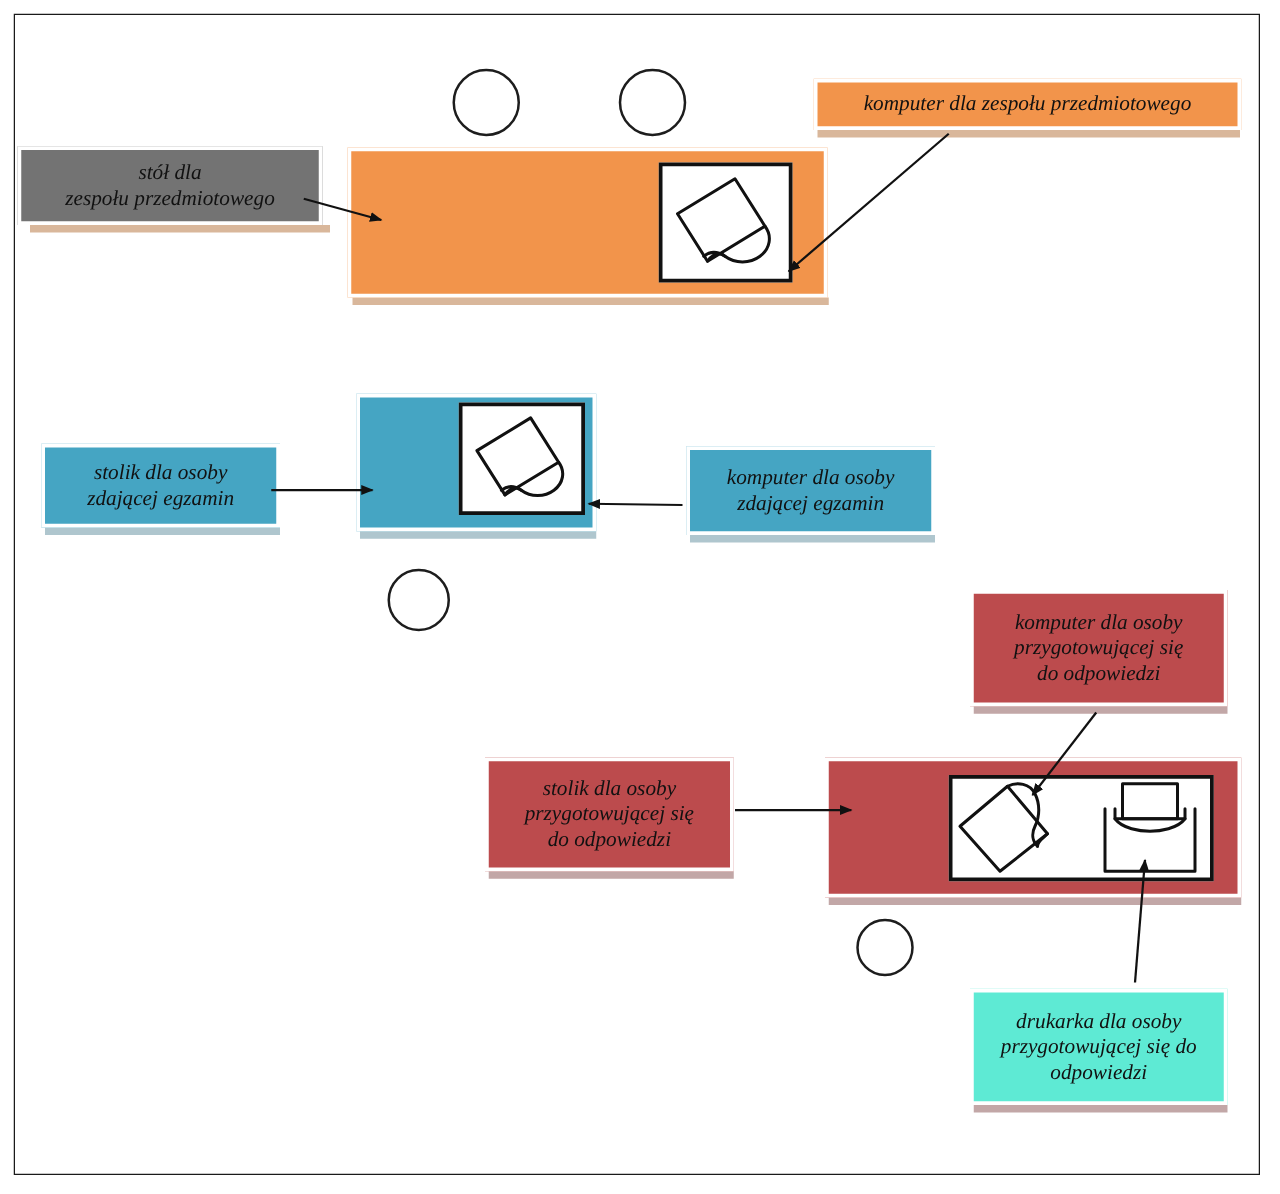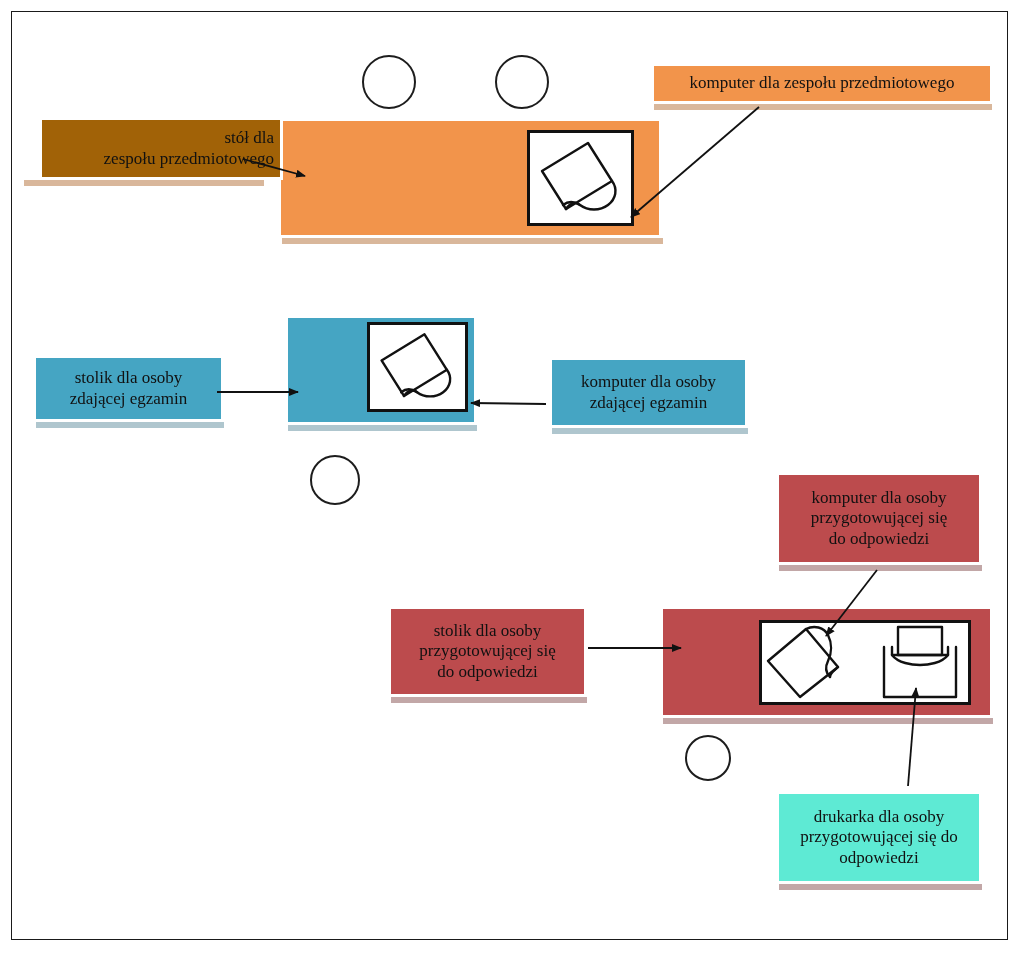--- a/index.html
+++ b/index.html
@@ -36,21 +36,21 @@
     display: flex;
     align-items: center;
     justify-content: center;
     text-align: center;
     color: #111111;
     line-height: 1.18;
     font-size: 17px;
     padding: 2px 6px;
     overflow: hidden;
   }
-  .label-box .txt { display: block; width: 100%; }
+  .label-box .txt { display: block; width: 100%; font-style: italic; }
 
   
   .table-box {
     position: absolute;
     box-sizing: border-box;
     border: 3px solid #ffffff;
   }
 
   
   .shadow {
@@ -95,21 +95,21 @@
     <svg class="icon" width="101" height="90" viewBox="0 0 101 90">
       <g fill="none" stroke="#111111" stroke-width="2.4" stroke-linejoin="round" stroke-linecap="round">
         <path d="M12 38 L58 10 L82 48 L36 76 Z"></path>
         <path d="M82 48 C 88 56, 86 66, 78 72 C 70 78, 58 78, 50 72 C 44 68, 38 68, 33 72"></path>
         <path d="M36 76 C 40 70, 46 68, 50 72"></path>
       </g>
     </svg>
   </div>
 
   <div class="shadow" style="left:24px; top:180px; width:240px; height:6px; background:#D9B79B;"></div>
-  <div class="label-box" style="left:39px; top:117px; width:244px; height:63px; background:#a16207;text-align:right;">
+  <div class="label-box" style="left:14px; top:117px; width:244px; height:63px; background:#737373;">
     <span class="txt">
       <span>stół dla</span><br>
       <span>zespołu przedmiotowego</span>
     </span>
   </div>
 
   <div class="shadow" style="left:654px; top:104px; width:338px; height:6px; background:#D9B79B;"></div>
   <div class="label-box" style="left:651px; top:63px; width:342px; height:41px; background:#F2944B;">
     <span class="txt">
       <span>komputer dla zespołu przedmiotowego</span>

